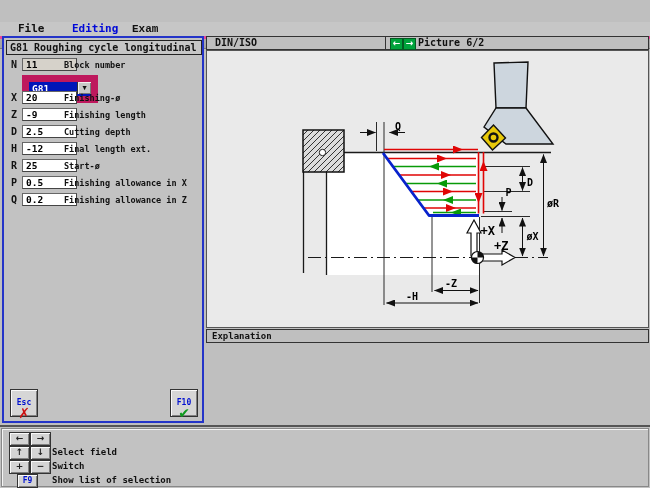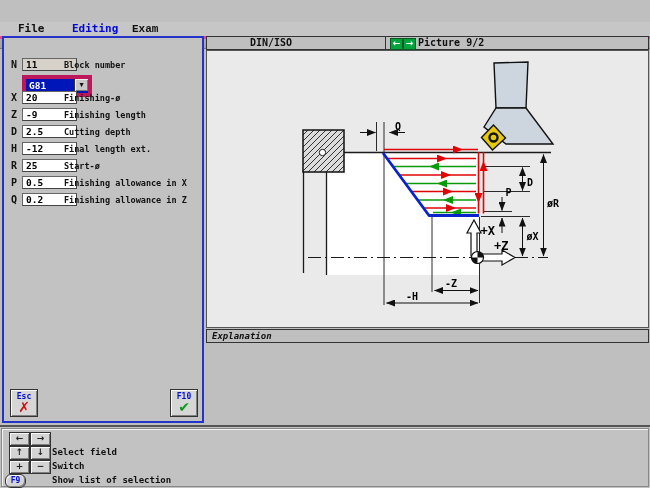--- a/index.html
+++ b/index.html
@@ -28,42 +28,42 @@
   #form-panel{left:2px;top:36px;width:202px;height:387px;background:#c2c2c2;border:2px solid #2434c8;box-sizing:border-box;}
   #form-title{left:2px;top:2px;width:191px;height:13px;border:1px solid #222;background:#c6c6c6;
               font-size:10px;line-height:13px;padding-left:3px;color:#111;white-space:nowrap;}
   .frow{left:0;width:198px;height:14px;}
   .flet{left:7px;top:1px;font-size:10px;color:#111;}
   .finp{position:absolute;left:18px;top:0;width:50px;height:11px;border:1px solid #444;
         border-top-color:#666;border-left-color:#666;background:#fff;
         font-family:"DejaVu Sans Mono",monospace;font-weight:bold;font-size:9.5px;padding:0 0 0 3px;margin:0;}
   .finp.ro{background:#d6d2ca;}
   .flab{left:60px;top:2px;font-size:8.5px;color:#111;white-space:nowrap;}
-  #cycle-dd{left:18px;width:62px;height:14px;border:4px solid #be185d;background:#0016b8;}
+  #cycle-dd{left:18px;width:62px;height:14px;border:7px solid #be185d;background:#0016b8;}
   #dd-sel{left:0;top:0;width:47px;height:14px;color:#fff;font-size:9.5px;line-height:13px;padding-left:3px;}
   #dd-btn{right:0;top:0;width:13px;height:12px;background:#c8c8c8;border-left:1px solid #333;
           box-shadow:inset 1px 1px 0 #f0f0f0, inset -1px -1px 0 #777;
           font-size:7px;line-height:12px;text-align:center;color:#111;}
   .bigkey{top:351px;width:26px;height:26px;background:#d6d6d6;border:1px solid #333;
           box-shadow:inset 1px 1px 0 #fafafa, inset -1px -1px 0 #808080;text-align:center;}
-  .bk-label{font-size:8px;line-height:9px;color:#0010d0;margin-top:2px;}
+  .bk-label{font-size:8px;line-height:9px;color:#0010d0;margin-top:8px;}
   .bk-glyph{font-family:"DejaVu Sans",sans-serif;font-weight:bold;font-size:14px;line-height:13px;}
   .glyph-red{color:#cc1111;} .glyph-green{color:#0f9a1f;}
 
   
   #viewer-header{left:206px;top:36px;width:441px;height:12px;background:#bfbfbf;border:1px solid #333;}
-  #viewer-src{left:8px;top:0;font-size:10px;line-height:12px;color:#111;margin-left:35px;}
+  #viewer-src{left:8px;top:0;font-size:10px;line-height:12px;color:#111;}
   #viewer-divider{left:178px;top:0;width:1px;height:12px;background:#333;}
   .nav-btn{top:1px;width:11px;height:10px;background:#00a33c;border:1px solid #045a22;color:#fff;
            font-size:9px;line-height:9px;text-align:center;font-family:"DejaVu Sans",sans-serif;font-weight:bold;}
   #pic-label{left:211px;top:0;font-size:10px;line-height:12px;color:#111;}
   #diagram{left:206px;top:50px;}
 
   #expl-header{left:206px;top:329px;width:436px;height:12px;background:#bfbfbf;border:1px solid #333;
-               font-size:9px;line-height:12px;padding-left:5px;color:#111;font-style:italic;}
+               font-size:9px;line-height:12px;padding-left:5px;color:#111;}
   #expl-body{left:206px;top:342px;width:436px;height:70px;background:#fff;border:1px solid #333;
              font-size:9px;line-height:12px;padding:2px 0 0 5px;color:#111;}
 
   
   #statusbar{left:0;top:425px;width:650px;height:63px;background:#c2c2c2;border-top:2px solid #555;box-sizing:border-box;}
   #bar-inner{left:1px;top:1px;width:646px;height:57px;border:1px solid #888;
              box-shadow:inset 1px 1px 0 #f4f4f4;}
   .srow{left:3px;width:640px;height:14px;}
   .skey{top:0;width:19px;height:12px;background:#d4d4d4;border:1px solid #333;
         box-shadow:inset 1px 1px 0 #fafafa, inset -1px -1px 0 #808080;
@@ -108,20 +108,21 @@
     </div>
   </div>
 
   <div id="menubar" class="abs">
     <div class="menu-item abs" style="left:18px;">File</div>
     <div class="menu-item active abs" style="left:72px;">Editing</div>
     <div class="menu-item abs" style="left:132px;font-family:Liberation Mono, monospace;">Exam</div>
   </div>
 
   <div id="form-panel" class="abs">
+    <div id="form-title" class="abs">G81 Roughing cycle longitudinal</div>
 
     <div class="frow abs" style="top:20px;">
       <span class="flet abs">N</span>
       <input class="finp ro" readonly="" value="11" style="">
       <span class="flab abs">Block number</span>
     </div>
 
     <div class="frow abs" style="top:37px;">
       <div id="cycle-dd" class="abs">
         <div id="dd-sel" class="abs">G81</div>
@@ -173,21 +174,21 @@
       <div class="bk-label">F10</div>
       <div class="bk-glyph glyph-green">✔</div>
     </div>
   </div>
 
   <div id="viewer-header" class="abs">
     <div id="viewer-src" class="abs">DIN/ISO</div>
     <div id="viewer-divider" class="abs"></div>
     <div class="nav-btn abs" style="left:183px;">←</div>
     <div class="nav-btn abs" style="left:196px;">→</div>
-    <div id="pic-label" class="abs">Picture 9/2</div>
+    <div id="pic-label" class="abs">Picture 6/2</div>
   </div>
 
   <svg id="diagram" class="abs" width="443" height="278" viewBox="206 50 443 278" style="font:bold 10px 'DejaVu Sans Mono',monospace;">
     <defs>
       <pattern id="hatch" patternUnits="userSpaceOnUse" width="6" height="6">
         <rect width="6" height="6" fill="#dcdcdc"></rect>
         <path d="M-1,7 L7,-1 M-1,1 L1,-1 M5,7 L7,5" stroke="#333" stroke-width="1"></path>
       </pattern>
       <marker id="ab" markerUnits="userSpaceOnUse" markerWidth="9" markerHeight="7" refX="8.5" refY="3.5" orient="auto">
           <path d="M0,0L9,3.5L0,7Z" fill="#111"></path>
@@ -299,19 +300,19 @@
         <div class="skey abs" style="left:4px;">↑</div>
         <div class="skey abs" style="left:25px;">↓</div>
         <span class="slab abs">Select field</span>
       </div>
       <div class="srow abs" style="top:31px;">
         <div class="skey abs" style="left:4px;">+</div>
         <div class="skey abs" style="left:25px;">−</div>
         <span class="slab abs">Switch</span>
       </div>
       <div class="srow abs" style="top:45px;">
-        <div class="skey fkey abs" style="left:0;border-radius:6px;">F9</div>
+        <div class="skey fkey abs" style="left:12px;">F9</div>
         <span class="slab abs">Show list of selection</span>
       </div>
     </div>
   </div>
 
 </div>
 
 </body></html>

